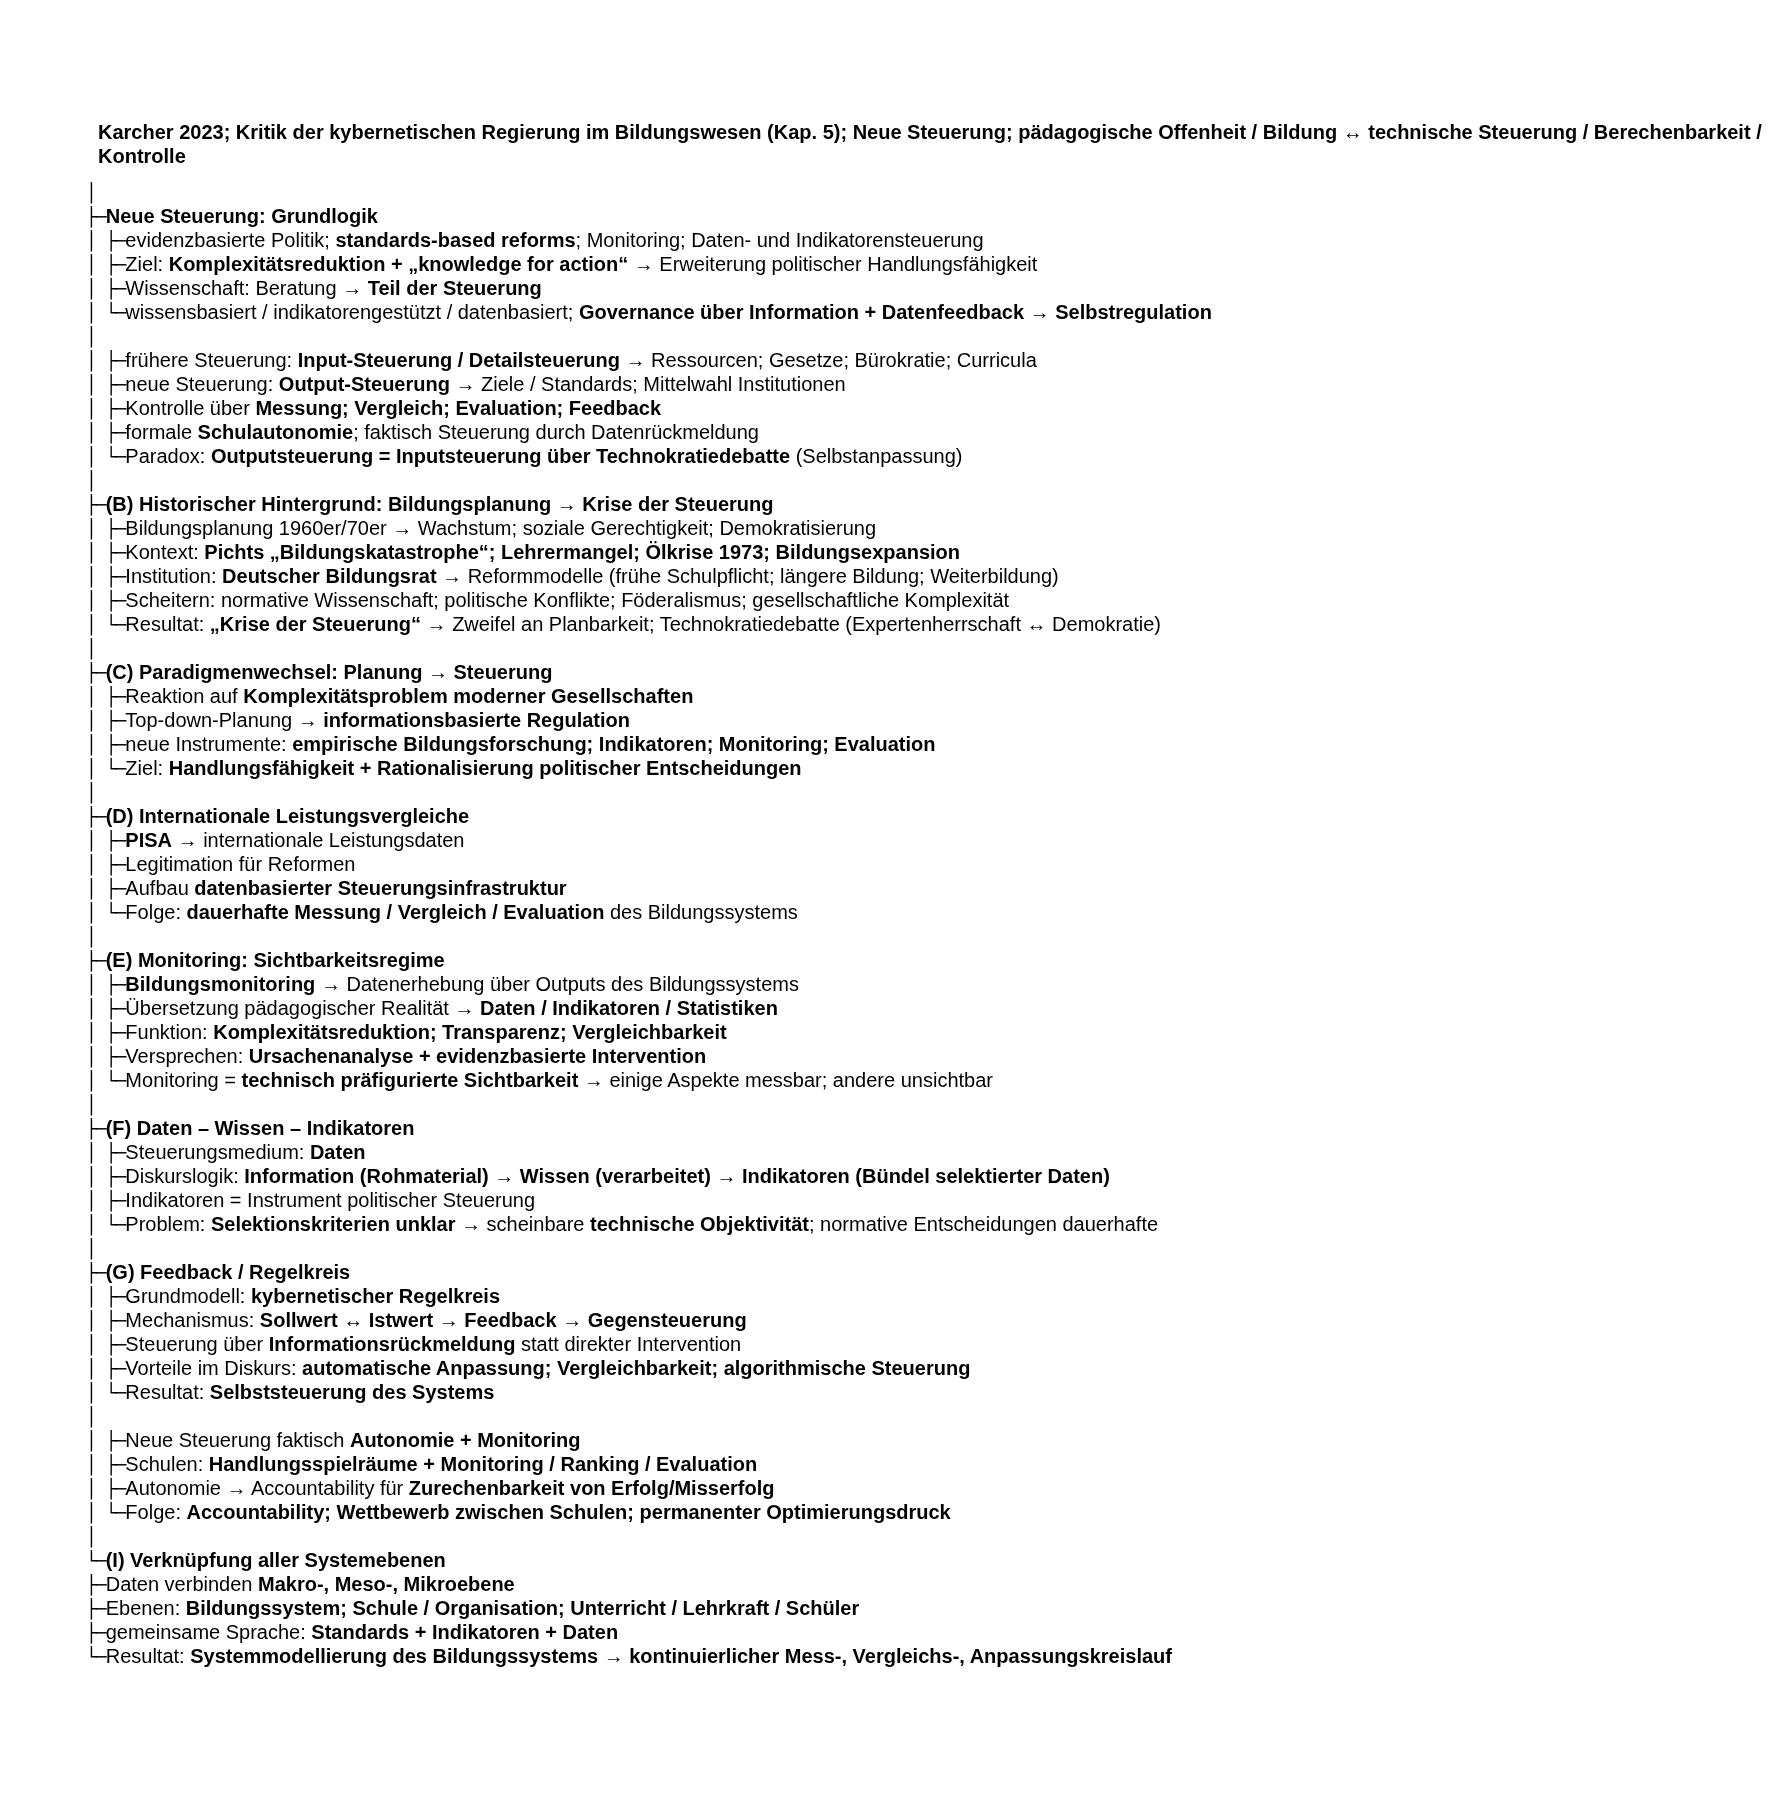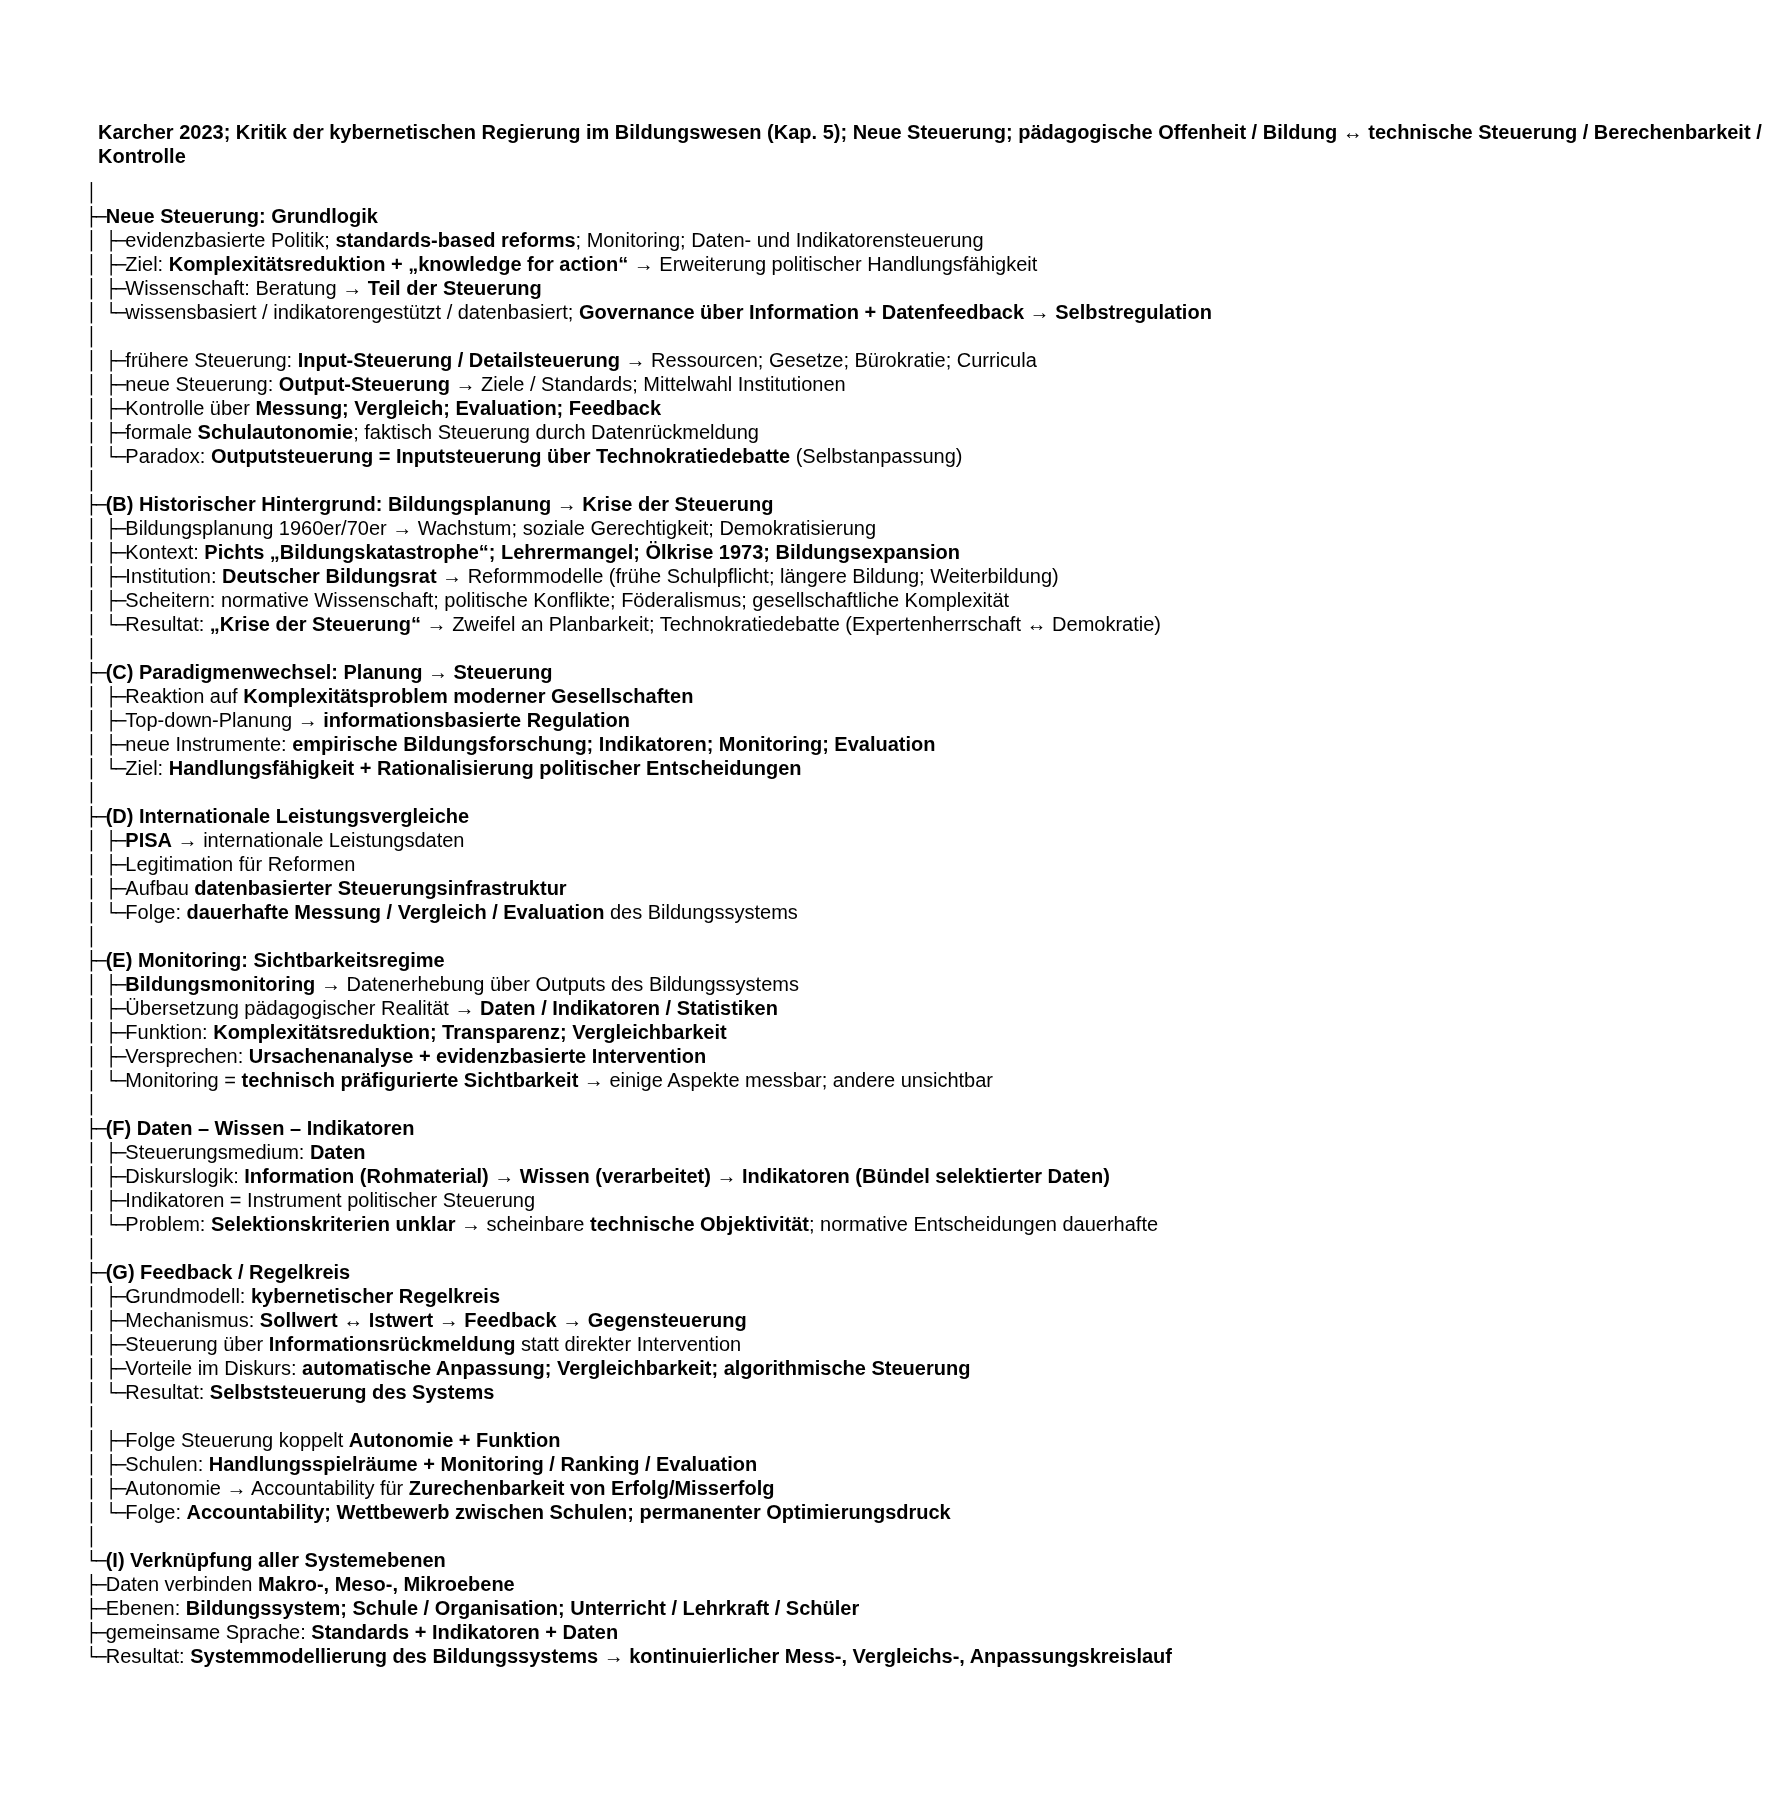--- a/index.html
+++ b/index.html
@@ -67,21 +67,21 @@
       <div class="line"><span class="tree">│ ├─</span><span>Indikatoren = Instrument politischer Steuerung</span></div>
       <div class="line"><span class="tree">│ └─</span><span>Problem: </span><b>Selektionskriterien unklar</b><span> → scheinbare </span><b>technische Objektivität</b><span>; normative Entscheidungen dauerhafte</span></div>
       <div class="line"><span class="tree">│</span></div>
       <div class="line"><span class="tree">├─</span><b>(G) Feedback / Regelkreis</b></div>
       <div class="line"><span class="tree">│ ├─</span><span>Grundmodell: </span><b>kybernetischer Regelkreis</b></div>
       <div class="line"><span class="tree">│ ├─</span><span>Mechanismus: </span><b>Sollwert ↔ Istwert → Feedback → Gegensteuerung</b></div>
       <div class="line"><span class="tree">│ ├─</span><span>Steuerung über </span><b>Informationsrückmeldung</b><span> statt direkter Intervention</span></div>
       <div class="line"><span class="tree">│ ├─</span><span>Vorteile im Diskurs: </span><b>automatische Anpassung; Vergleichbarkeit; algorithmische Steuerung</b></div>
       <div class="line"><span class="tree">│ └─</span><span>Resultat: </span><b>Selbststeuerung des Systems</b></div>
       <div class="line"><span class="tree">│</span></div>
-      <div class="line"><span class="tree">│ ├─</span><span>Folge Steuerung koppelt </span><b>Autonomie + Funktion</b></div>
+      <div class="line"><span class="tree">│ ├─</span><span>Neue Steuerung faktisch </span><b>Autonomie + Monitoring</b></div>
       <div class="line"><span class="tree">│ ├─</span><span>Schulen: </span><b>Handlungsspielräume + Monitoring / Ranking / Evaluation</b></div>
       <div class="line"><span class="tree">│ ├─</span><span>Autonomie → Accountability für </span><b>Zurechenbarkeit von Erfolg/Misserfolg</b></div>
       <div class="line"><span class="tree">│ └─</span><span>Folge: </span><b>Accountability; Wettbewerb zwischen Schulen; permanenter Optimierungsdruck</b></div>
       <div class="line"><span class="tree">│</span></div>
       <div class="line"><span class="tree">└─</span><b>(I) Verknüpfung aller Systemebenen</b></div>
       <div class="line"><span class="tree">├─</span><span>Daten verbinden </span><b>Makro-, Meso-, Mikroebene</b></div>
       <div class="line"><span class="tree">├─</span><span>Ebenen: </span><b>Bildungssystem; Schule / Organisation; Unterricht / Lehrkraft / Schüler</b></div>
       <div class="line"><span class="tree">├─</span><span>gemeinsame Sprache: </span><b>Standards + Indikatoren + Daten</b></div>
       <div class="line"><span class="tree">└─</span><span>Resultat: </span><b>Systemmodellierung des Bildungssystems → kontinuierlicher Mess-, Vergleichs-, Anpassungskreislauf</b></div>
     </div>

